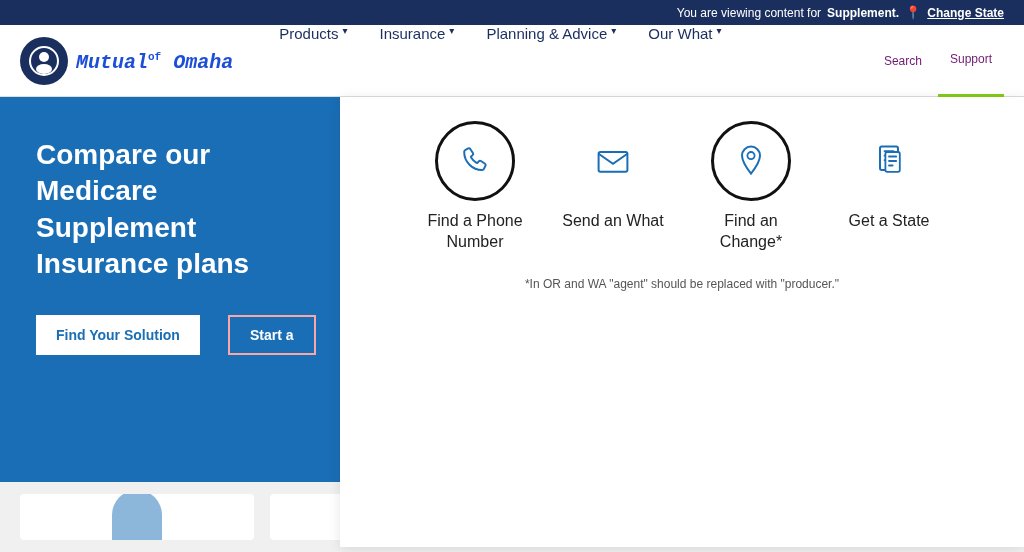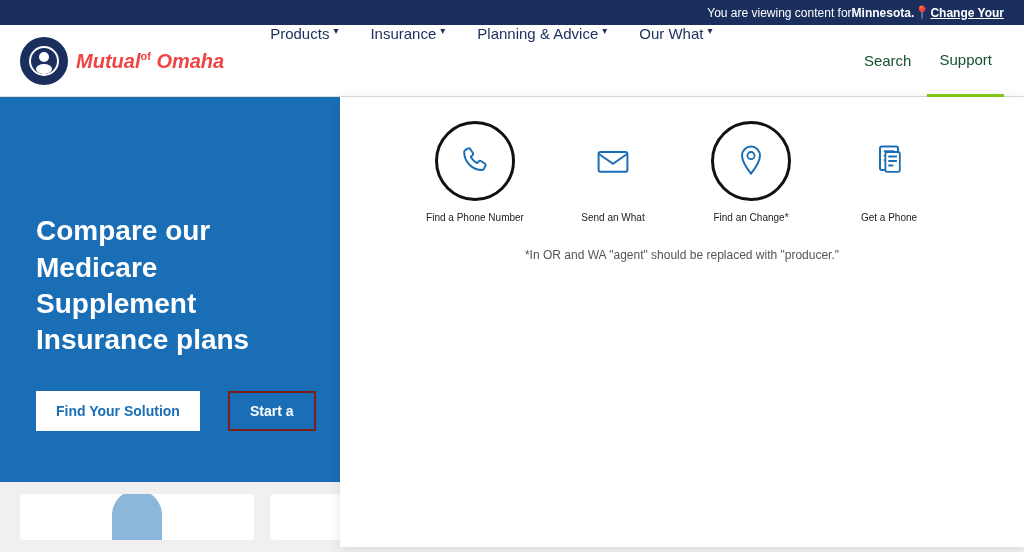--- a/index.html
+++ b/index.html
@@ -7,20 +7,21 @@
 
     
     .top-bar {
       background: #1a2f5e;
       color: #fff;
       font-size: 12px;
       padding: 5px 20px;
       display: flex;
       justify-content: flex-end;
       align-items: center;
+      gap: 6px;
     }
     .top-bar a {
       color: #fff;
       text-decoration: underline;
       cursor: pointer;
       font-weight: bold;
     }
     .location-icon { font-size: 13px; }
 
     
@@ -76,22 +77,22 @@
     .nav-right {
       display: flex;
       align-items: center;
       gap: 4px;
     }
     .nav-right-item {
       padding: 0 12px;
       height: 72px;
       display: flex;
       align-items: center;
-      font-size: 15px;
-      color: #14532d;
+      font-size: 12px;
+      color: #701a75;
       cursor: pointer;
       font-weight: 500;
     }
     .nav-right-item.active {
       border-bottom: 3px solid #84cc16;
     }
 
     
     .main {
       display: flex;
@@ -100,21 +101,21 @@
     }
 
     
     .hero {
       background: #1a6eb5;
       width: 340px;
       min-width: 340px;
       padding: 40px 36px;
       display: flex;
       flex-direction: column;
-      justify-content: center;
+      justify-content: flex-start;
       position: relative;
     }
     .hero h1 {
       color: #fff;
       font-size: 28px;
       font-weight: bold;
       line-height: 1.3;
       margin-bottom: 32px;
     }
     .hero-buttons {
@@ -127,21 +128,21 @@
       border: none;
       padding: 10px 20px;
       font-size: 14px;
       font-weight: bold;
       cursor: pointer;
       white-space: nowrap;
     }
     .btn-outline {
       background: transparent;
       color: #fff;
-      border: 2px solid #7f1d1d;
+      border: 2px solid #fca5a5;
       padding: 10px 20px;
       font-size: 14px;
       font-weight: bold;
       cursor: pointer;
       white-space: nowrap;
     }
 
     
     .support-panel {
       background: #fff;
@@ -185,21 +186,21 @@
       margin-bottom: 10px;
       position: relative;
     }
     .support-icon-wrap.outlined {
       border: 3px solid #111;
     }
     .support-icon-wrap.plain {
       border: none;
     }
     .support-label {
-      font-size: 10px;
+      font-size: 16px;
       color: #222;
       font-weight: 500;
       line-height: 1.3;
     }
     .support-note {
       font-size: 12px;
       color: #555;
       text-align: center;
       margin-top: 4px;
     }
@@ -237,36 +238,36 @@
     .icon-svg {
       width: 36px;
       height: 36px;
     }
   </style>
 </head>
 <body>
 
 <div class="top-bar">
   <span>You are viewing content for </span>
-  <strong>Minnesota.</strong>
+  <strong>Supplement.</strong>
   <span class="location-icon">📍</span>
-  <a>Change Your</a>
+  <a>Change State</a>
 </div>
 
 <nav class="nav">
   <div class="logo">
     <div class="logo-circle">
       <svg width="32" height="32" viewBox="0 0 32 32">
         <circle cx="16" cy="16" r="14" fill="none" stroke="white" stroke-width="2"></circle>
         <circle cx="16" cy="12" r="5" fill="white"></circle>
         <ellipse cx="16" cy="24" rx="8" ry="5" fill="white"></ellipse>
       </svg>
     </div>
     <div class="logo-text">
-      <span style="font-style:italic;font-family:Liberation Sans, sans-serif;color:#ef4444;font-size:20px;">Mutual<sup style="font-size:11px;font-style:normal;">of</sup> Omaha</span>
+      <span style="font-style:italic;font-family:Liberation Mono, monospace;color:#1d4ed8;font-size:20px;">Mutual<sup style="font-size:11px;font-style:normal;">of</sup> Omaha</span>
     </div>
   </div>
   <div class="nav-links">
     <div class="nav-item">
       <span>Products</span>
       <span class="chevron">▾</span>
     </div>
     <div class="nav-item">
       <span>Insurance</span>
       <span class="chevron">▾</span>
@@ -339,21 +340,21 @@
             <rect x="14" y="8" width="12" height="2" rx="1" fill="#1a6eb5"></rect>
             <rect x="14" y="13" width="12" height="2" rx="1" fill="#1a6eb5"></rect>
             <rect x="14" y="18" width="8" height="2" rx="1" fill="#1a6eb5"></rect>
 
             <rect x="16" y="10" width="16" height="22" rx="2" stroke="#1a6eb5" stroke-width="2" fill="white"></rect>
             <rect x="19" y="14" width="10" height="2" rx="1" fill="#1a6eb5"></rect>
             <rect x="19" y="19" width="10" height="2" rx="1" fill="#1a6eb5"></rect>
             <rect x="19" y="24" width="6" height="2" rx="1" fill="#1a6eb5"></rect>
           </svg>
         </div>
-        <span class="support-label">Get a Phone</span>
+        <span class="support-label">Get a State</span>
       </div>
 
     </div>
     <div class="support-note">*In OR and WA "agent" should be replaced with "producer."</div>
   </div>
 </div>
 
 <div class="bottom-strip">
   <div class="bottom-card">
     <div class="bottom-card-icon"></div>

